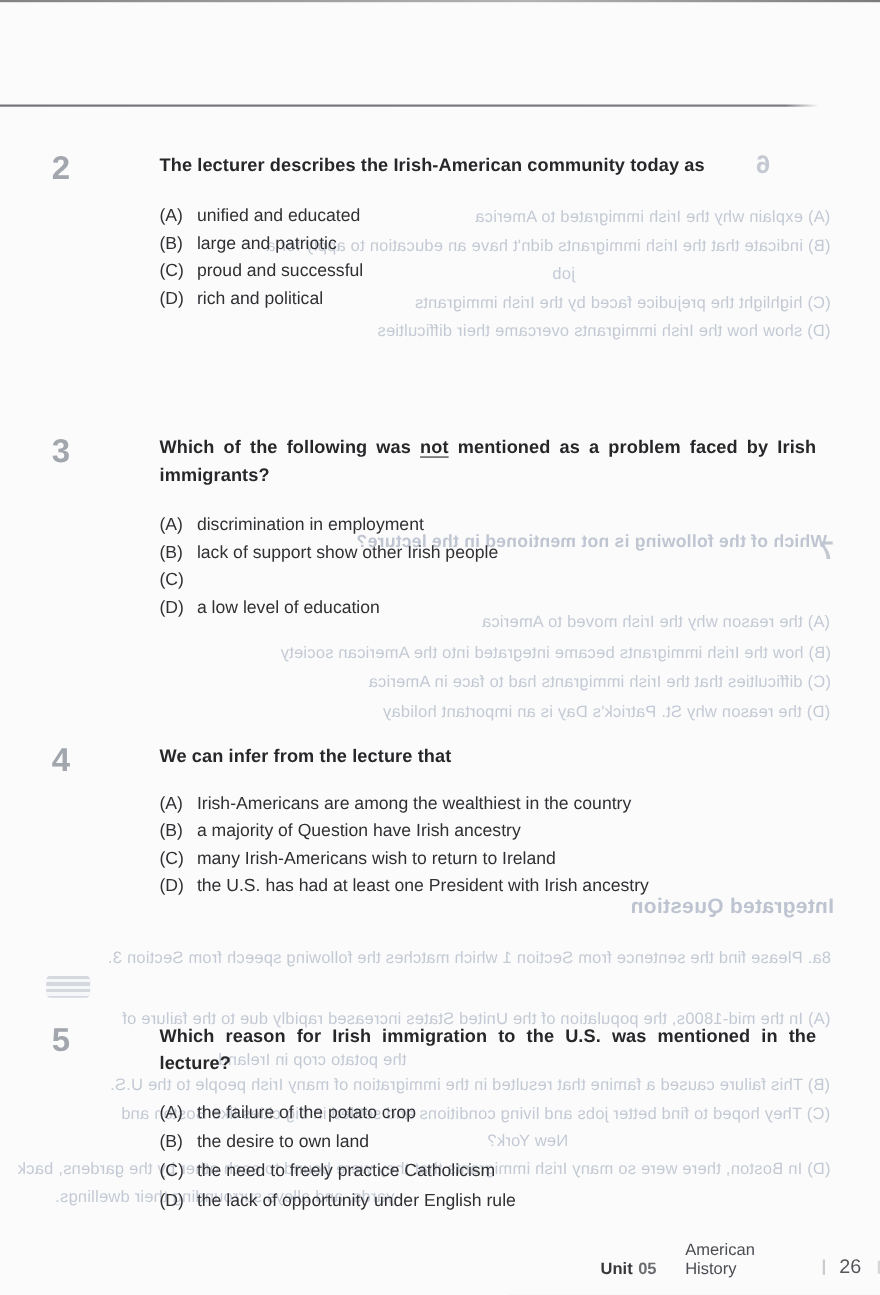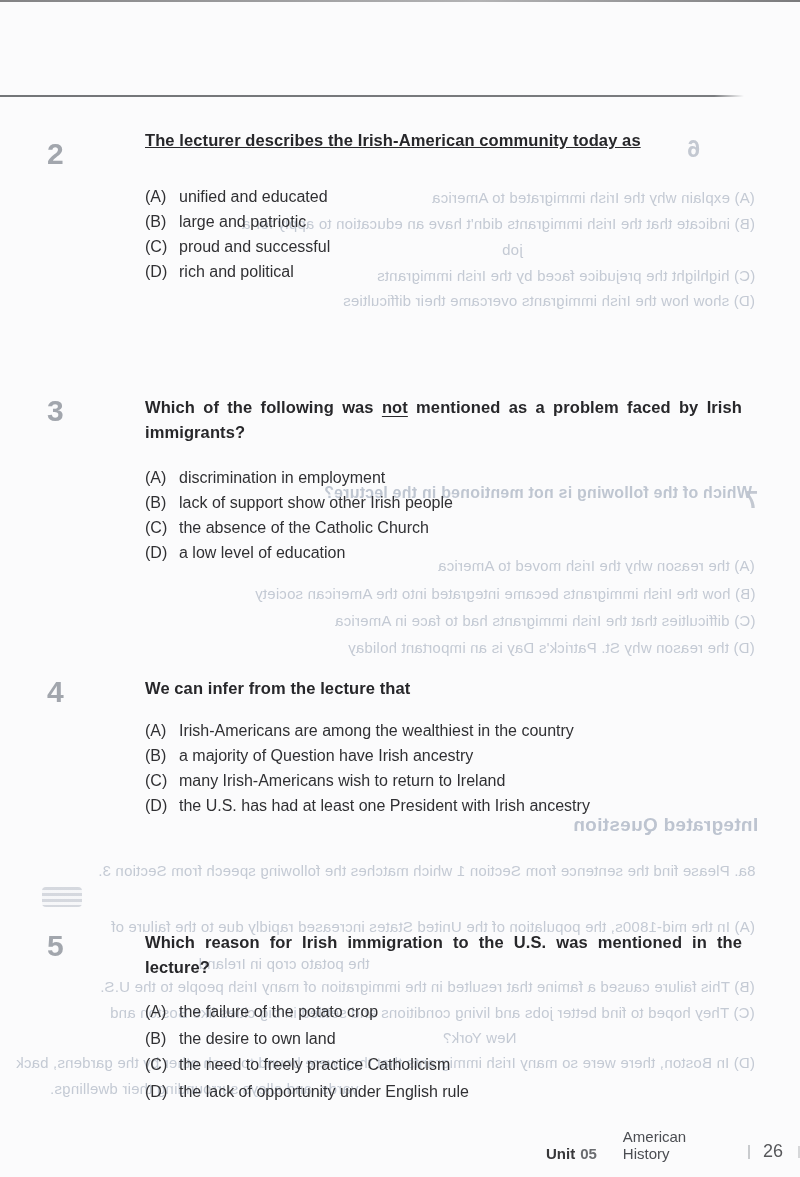--- a/index.html
+++ b/index.html
@@ -88,21 +88,21 @@
     <div class="bleed" style="right:45px; top:1005px;">(C) They hoped to find better jobs and living conditions and settled in big cities like Boston and</div>
     <div class="bleed" style="right:283px; top:1030px;">New York?</div>
     <div class="bleed" style="right:45px; top:1055px;">(D) In Boston, there were so many Irish immigrants that they were bound to each other by the gardens, back</div>
     <div class="bleed" style="left:50px; top:1081px;">yards, and alleys surrounding their dwellings.</div>
   </div>
 
   <div class="header-rule"></div>
 
   <div>
     <div class="q-num" style="top:139px;">2</div>
-    <div class="q-title" style="top:128px;text-decoration:underline;"><span>The lecturer describes the Irish-American community today as</span><span class="u"></span><span></span></div>
+    <div class="q-title" style="top:138px;"><span>The lecturer describes the Irish-American community today as</span><span class="u"></span><span></span></div>
     <div class="opts" style="top:188px;">
       <div class="opt">
           <span class="opt-label">(A)</span>
           <span class="opt-text">unified and educated</span>
         </div>
       <div class="opt">
           <span class="opt-label">(B)</span>
           <span class="opt-text">large and patriotic</span>
         </div>
       <div class="opt">
@@ -123,21 +123,20 @@
       <div class="opt">
           <span class="opt-label">(A)</span>
           <span class="opt-text">discrimination in employment</span>
         </div>
       <div class="opt">
           <span class="opt-label">(B)</span>
           <span class="opt-text">lack of support show other Irish people</span>
         </div>
       <div class="opt">
           <span class="opt-label">(C)</span>
-          <span class="opt-text">the absence of the Catholic Church</span>
         </div>
       <div class="opt">
           <span class="opt-label">(D)</span>
           <span class="opt-text">a low level of education</span>
         </div>
     </div>
   </div>
 
   <div>
     <div class="q-num" style="top:677px;">4</div>

